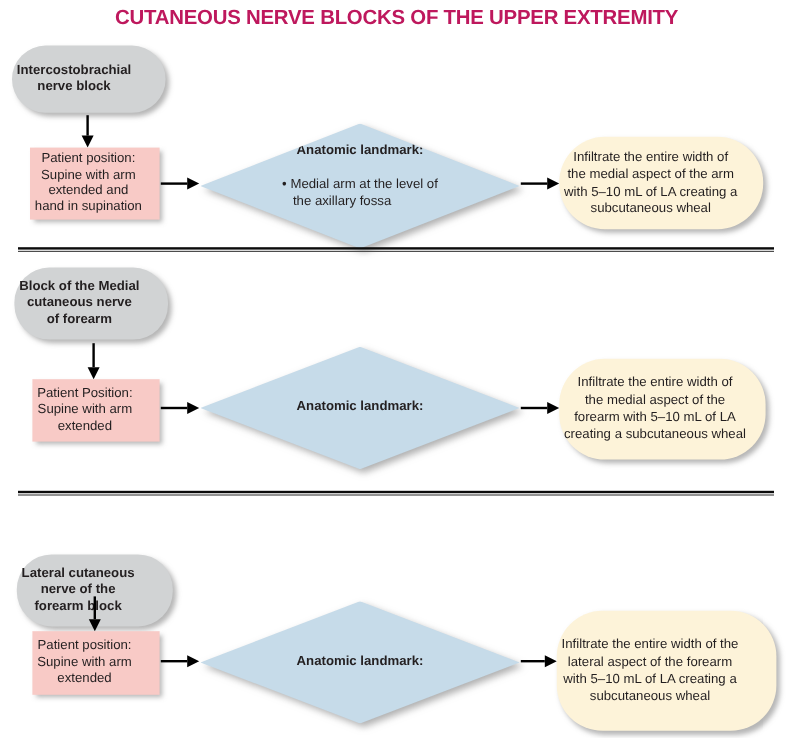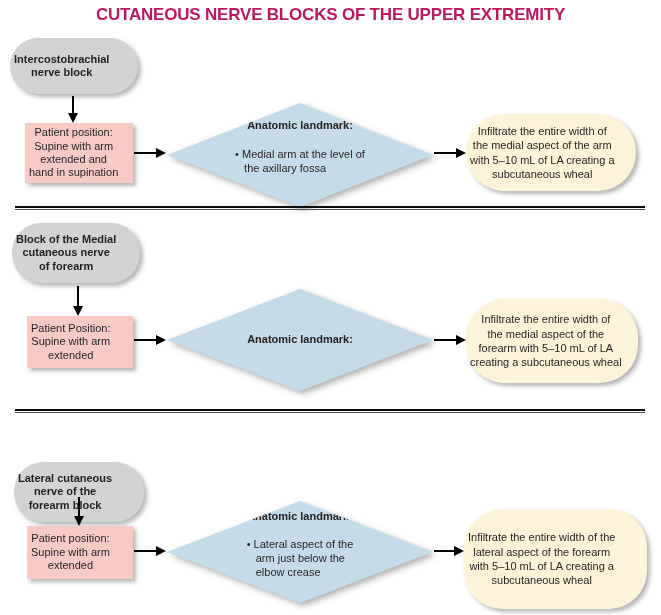--- a/index.html
+++ b/index.html
@@ -124,23 +124,20 @@
     <div class="arrow-d" style="left:78px;top:497px;height:19px;"></div>
     <div class="node pink" style="left:27px;top:526px;width:106px;height:53px;">
       <div class="lines">Patient position:
 Supine with arm
 extended</div>
     </div>
     <div class="arrow-r" style="left:134px;top:550px;width:22px;"></div>
     <div class="dwrap" style="left:167px;top:501px;width:266px;height:102px;">
       <div class="diamond">
         <div class="dtitle">Anatomic landmark:</div>
-        <div class="dbullet">• Lateral aspect of the
-arm just below the
-elbow crease</div>
       </div>
     </div>
     <div class="arrow-r" style="left:434px;top:550px;width:20px;"></div>
     <div class="node cream" style="left:464px;top:509px;width:183px;height:100px;">
       <div class="lines">Infiltrate the entire width of the
 lateral aspect of the forearm
 with 5–10 mL of LA creating a
 subcutaneous wheal</div>
     </div>
   </div>

